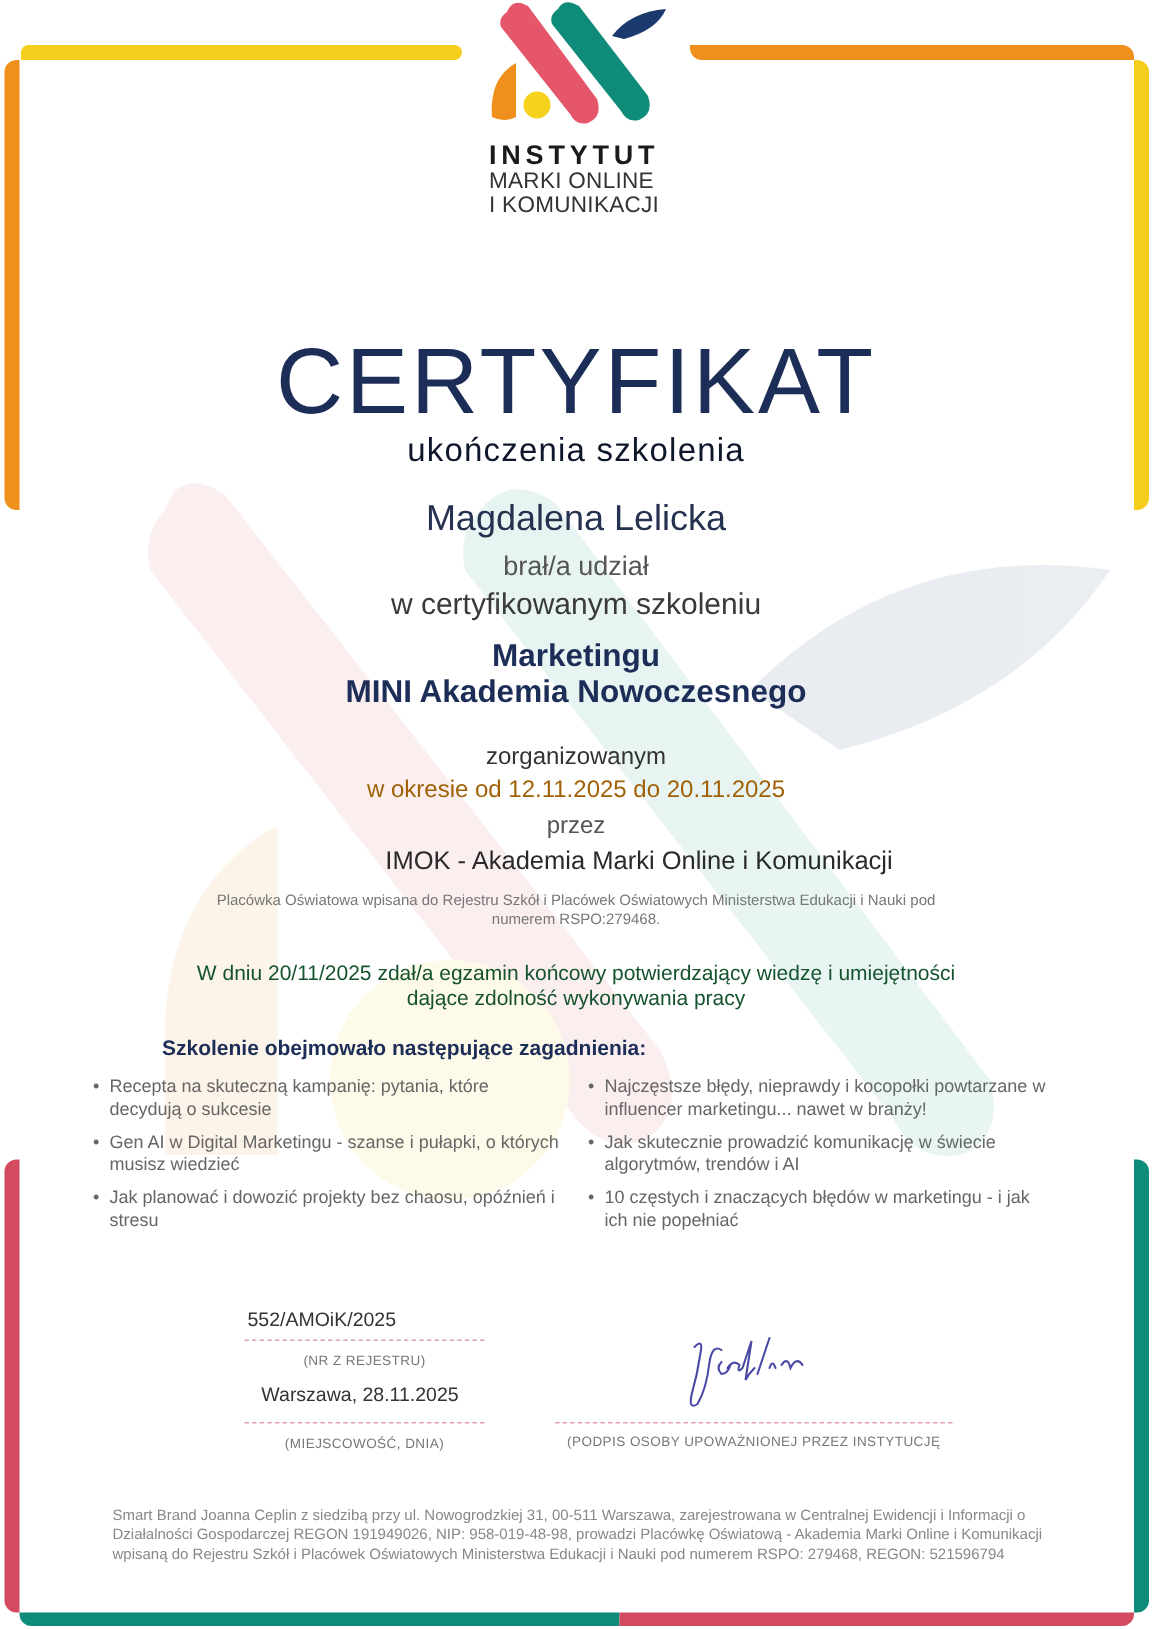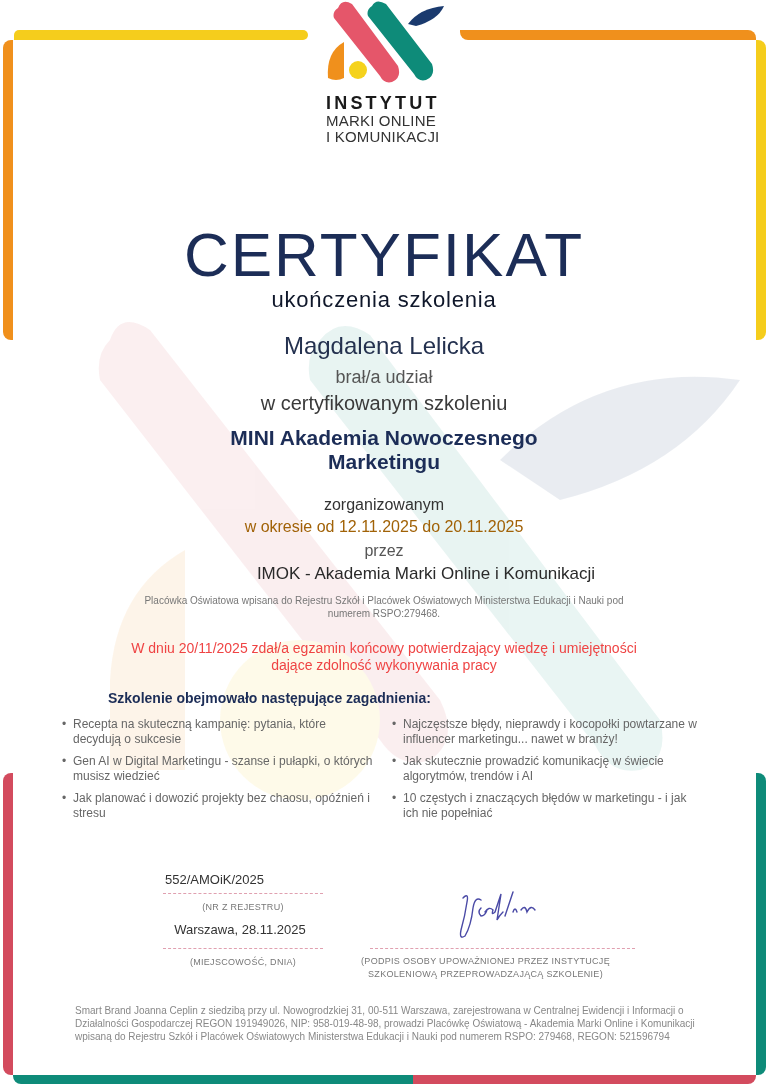--- a/index.html
+++ b/index.html
@@ -27,21 +27,21 @@
   .subtitle { top:287px; font-size:22px; color:#0f172a; letter-spacing:0.8px; }
   .name { top:332px; font-size:24px; color:#24314f; }
   .line-a { top:367px; font-size:18px; color:#555; }
   .line-b { top:392px; font-size:20px; color:#3a3a3a; }
   .course { top:426px; font-size:21px; font-weight:bold; color:#1c2d57; line-height:24px; }
   .org1 { top:496px; font-size:16px; color:#333; }
   .org2 { top:518px; font-size:16px; color:#a16207; }
   .org3 { top:542px; font-size:16px; color:#555; }
   .org4 { top:564px; font-size:17px; color:#2a2a2a;padding-left:42px; }
   .note { top:594px; font-size:10px; color:#777; line-height:13px; left:130px; width:508px; }
-  .exam { top:640px; font-size:14px; color:#ef4444; line-height:17px; left:110px; width:548px; }
+  .exam { top:640px; font-size:14px; color:#14532d; line-height:17px; left:110px; width:548px; }
   .topics-title { position:absolute; left:108px; top:690px; font-size:14px; font-weight:bold; color:#1c2d57; }
   .topics { position:absolute; top:717px; width:315px; font-size:12px; color:#666; line-height:15px; }
   .topics.left { left:60px; }
   .topics.right { left:390px; }
   .topic { position:relative; padding-left:13px; margin-bottom:7px; }
   .bullet { position:absolute; left:2px; top:0; color:#666; }
 
   .reg-no { position:absolute; left:165px; top:872px; width:150px; text-align:left; font-size:13px; color:#333; }
   .dash { position:absolute; height:0; border-top:1.5px dashed #e0a0b0; }
   .small-label { position:absolute; text-align:center; font-size:9px; color:#777; letter-spacing:0.3px; line-height:13px; }
@@ -85,22 +85,22 @@
   <div class="logo-line2">MARKI ONLINE</div>
   <div class="logo-line3">I KOMUNIKACJI</div>
 </div>
 
 <div class="center title">CERTYFIKAT</div>
 <div class="center subtitle">ukończenia szkolenia</div>
 <div class="center name">Magdalena Lelicka</div>
 <div class="center line-a">brał/a udział</div>
 <div class="center line-b">w certyfikowanym szkoleniu</div>
 <div class="center course">
+  <div>Marketingu</div>
   <div>MINI Akademia Nowoczesnego</div>
-  <div>Marketingu</div>
 </div>
 <div class="center org1">zorganizowanym</div>
 <div class="center org2">w okresie od 12.11.2025 do 20.11.2025</div>
 <div class="center org3">przez</div>
 <div class="center org4">IMOK - Akademia Marki Online i Komunikacji</div>
 <div class="center note">Placówka Oświatowa wpisana do Rejestru Szkół i Placówek Oświatowych Ministerstwa Edukacji i Nauki pod numerem RSPO:279468.</div>
 <div class="center exam">W dniu 20/11/2025 zdał/a egzamin końcowy potwierdzający wiedzę i umiejętności dające zdolność wykonywania pracy</div>
 
 <div class="topics-title">Szkolenie obejmowało następujące zagadnienia:</div>
 <div class="topics left">
@@ -118,18 +118,17 @@
 <div class="dash" style="left:163px; top:893px; width:160px;"></div>
 <div class="small-label" style="left:163px; top:901px; width:160px;">(NR Z REJESTRU)</div>
 <div class="place">Warszawa, 28.11.2025</div>
 <div class="dash" style="left:163px; top:948px; width:160px;"></div>
 <div class="small-label" style="left:163px; top:956px; width:160px;">(MIEJSCOWOŚĆ, DNIA)</div>
 
 <svg class="signature" viewBox="0 0 110 60">
   <path d="M8 12 Q14 6 12 16 Q10 30 6 44 Q4 54 10 50 Q16 40 18 22 Q20 10 26 14 M26 22 Q22 26 26 30 Q30 30 32 24 M30 26 Q34 20 38 24 Q36 30 40 26 L46 8 L42 34 Q44 30 48 26 M50 30 L58 6 M58 26 Q60 20 62 26 M66 24 Q70 18 72 26 Q76 18 80 24" fill="none" stroke="#4a4aa6" stroke-width="1.4" stroke-linecap="round"></path>
 </svg>
 <div class="dash" style="left:370px; top:948px; width:265px;"></div>
-<div class="small-label" style="left:353px; top:955px; width:265px;">
+<div class="small-label" style="left:370px; top:955px; width:265px;">
   <div>(PODPIS OSOBY UPOWAŻNIONEJ PRZEZ INSTYTUCJĘ</div>
-  <div>SZKOLENIOWĄ PRZEPROWADZAJĄCĄ SZKOLENIE)</div>
 </div>
 
 <div class="footer">Smart Brand Joanna Ceplin z siedzibą przy ul.  Nowogrodzkiej 31, 00-511 Warszawa, zarejestrowana w Centralnej Ewidencji i Informacji o Działalności Gospodarczej REGON 191949026, NIP: 958-019-48-98, prowadzi Placówkę Oświatową - Akademia Marki Online i Komunikacji wpisaną do Rejestru Szkół i Placówek Oświatowych Ministerstwa Edukacji i Nauki pod numerem RSPO: 279468, REGON: 521596794</div>
 
 </body></html>

